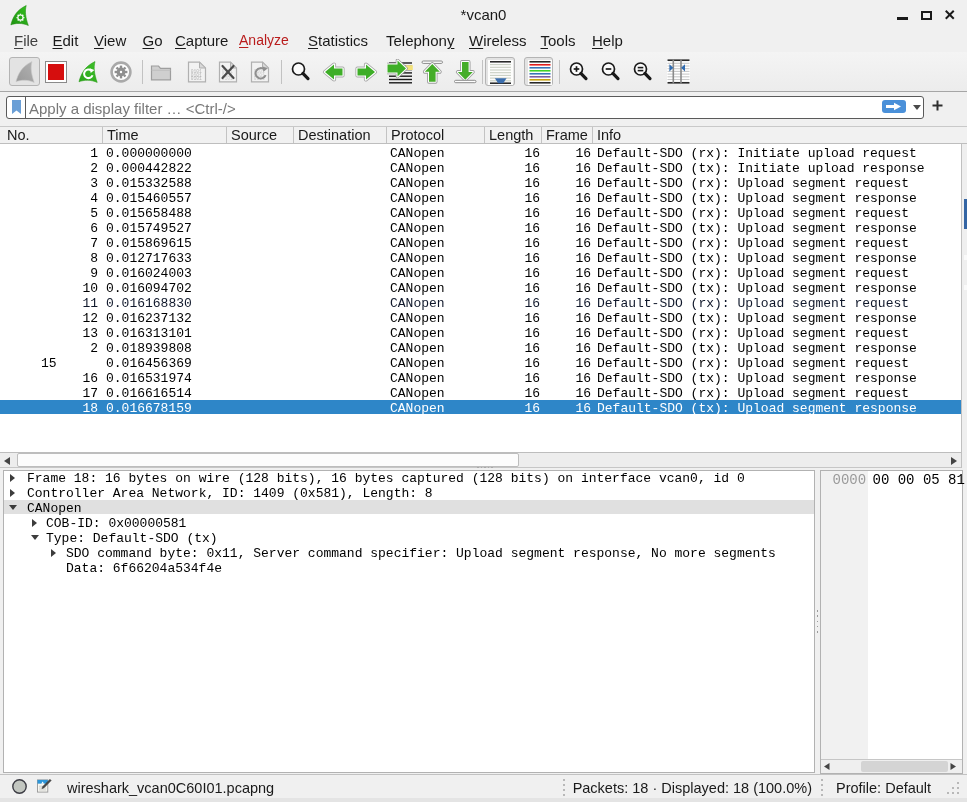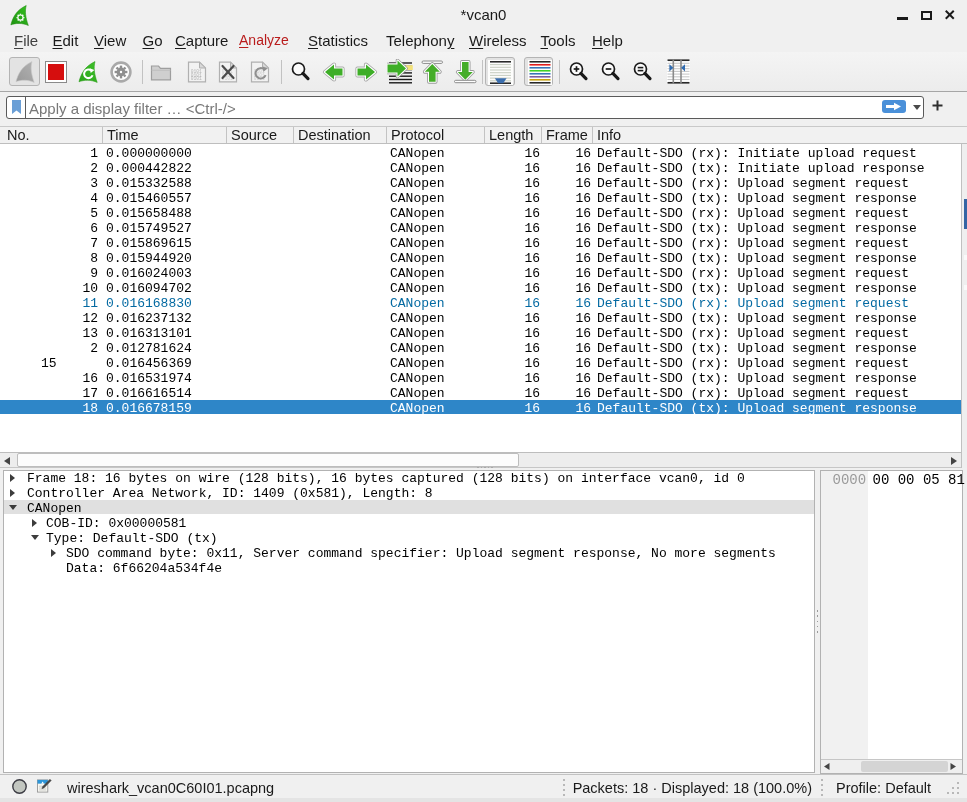--- a/index.html
+++ b/index.html
@@ -329,21 +329,21 @@
 <div class="abs" style="left:0;top:235px;width:961px;height:15px;color:#000000">
     <span class="mono abs" style="left:41px;top:1px;width:57px;text-align:right">7</span>
     <span class="mono abs" style="left:106px;top:1px">0.015869615</span>
     <span class="mono abs" style="left:390px;top:1px">CANopen</span>
     <span class="mono abs" style="left:483px;top:1px;width:57px;text-align:right">16</span>
     <span class="mono abs" style="left:534px;top:1px;width:57px;text-align:right">16</span>
     <span class="mono abs" style="left:597px;top:1px">Default-SDO (rx): Upload segment request</span>
   </div>
 <div class="abs" style="left:0;top:250px;width:961px;height:15px;color:#000000">
     <span class="mono abs" style="left:41px;top:1px;width:57px;text-align:right">8</span>
-    <span class="mono abs" style="left:106px;top:1px">0.015944920</span>
+    <span class="mono abs" style="left:106px;top:1px">0.012717633</span>
     <span class="mono abs" style="left:390px;top:1px">CANopen</span>
     <span class="mono abs" style="left:483px;top:1px;width:57px;text-align:right">16</span>
     <span class="mono abs" style="left:534px;top:1px;width:57px;text-align:right">16</span>
     <span class="mono abs" style="left:597px;top:1px">Default-SDO (tx): Upload segment response</span>
   </div>
 <div class="abs" style="left:0;top:265px;width:961px;height:15px;color:#000000">
     <span class="mono abs" style="left:41px;top:1px;width:57px;text-align:right">9</span>
     <span class="mono abs" style="left:106px;top:1px">0.016024003</span>
     <span class="mono abs" style="left:390px;top:1px">CANopen</span>
     <span class="mono abs" style="left:483px;top:1px;width:57px;text-align:right">16</span>
@@ -351,21 +351,21 @@
     <span class="mono abs" style="left:597px;top:1px">Default-SDO (rx): Upload segment request</span>
   </div>
 <div class="abs" style="left:0;top:280px;width:961px;height:15px;color:#000000">
     <span class="mono abs" style="left:41px;top:1px;width:57px;text-align:right">10</span>
     <span class="mono abs" style="left:106px;top:1px">0.016094702</span>
     <span class="mono abs" style="left:390px;top:1px">CANopen</span>
     <span class="mono abs" style="left:483px;top:1px;width:57px;text-align:right">16</span>
     <span class="mono abs" style="left:534px;top:1px;width:57px;text-align:right">16</span>
     <span class="mono abs" style="left:597px;top:1px">Default-SDO (tx): Upload segment response</span>
   </div>
-<div class="abs" style="left:0;top:295px;width:961px;height:15px;color:#0369a1">
+<div class="abs" style="left:0;top:295px;width:961px;height:15px;color:#0f172a">
     <span class="mono abs" style="left:41px;top:1px;width:57px;text-align:right">11</span>
     <span class="mono abs" style="left:106px;top:1px">0.016168830</span>
     <span class="mono abs" style="left:390px;top:1px">CANopen</span>
     <span class="mono abs" style="left:483px;top:1px;width:57px;text-align:right">16</span>
     <span class="mono abs" style="left:534px;top:1px;width:57px;text-align:right">16</span>
     <span class="mono abs" style="left:597px;top:1px">Default-SDO (rx): Upload segment request</span>
   </div>
 <div class="abs" style="left:0;top:310px;width:961px;height:15px;color:#000000">
     <span class="mono abs" style="left:41px;top:1px;width:57px;text-align:right">12</span>
     <span class="mono abs" style="left:106px;top:1px">0.016237132</span>
@@ -377,21 +377,21 @@
 <div class="abs" style="left:0;top:325px;width:961px;height:15px;color:#000000">
     <span class="mono abs" style="left:41px;top:1px;width:57px;text-align:right">13</span>
     <span class="mono abs" style="left:106px;top:1px">0.016313101</span>
     <span class="mono abs" style="left:390px;top:1px">CANopen</span>
     <span class="mono abs" style="left:483px;top:1px;width:57px;text-align:right">16</span>
     <span class="mono abs" style="left:534px;top:1px;width:57px;text-align:right">16</span>
     <span class="mono abs" style="left:597px;top:1px">Default-SDO (rx): Upload segment request</span>
   </div>
 <div class="abs" style="left:0;top:340px;width:961px;height:15px;color:#000000">
     <span class="mono abs" style="left:41px;top:1px;width:57px;text-align:right">2</span>
-    <span class="mono abs" style="left:106px;top:1px">0.012781624</span>
+    <span class="mono abs" style="left:106px;top:1px">0.018939808</span>
     <span class="mono abs" style="left:390px;top:1px">CANopen</span>
     <span class="mono abs" style="left:483px;top:1px;width:57px;text-align:right">16</span>
     <span class="mono abs" style="left:534px;top:1px;width:57px;text-align:right">16</span>
     <span class="mono abs" style="left:597px;top:1px">Default-SDO (tx): Upload segment response</span>
   </div>
 <div class="abs" style="left:0;top:355px;width:961px;height:15px;color:#000000">
     <span class="mono abs" style="left:41px;top:1px;width:57px;text-align:left">15</span>
     <span class="mono abs" style="left:106px;top:1px">0.016456369</span>
     <span class="mono abs" style="left:390px;top:1px">CANopen</span>
     <span class="mono abs" style="left:483px;top:1px;width:57px;text-align:right">16</span>

